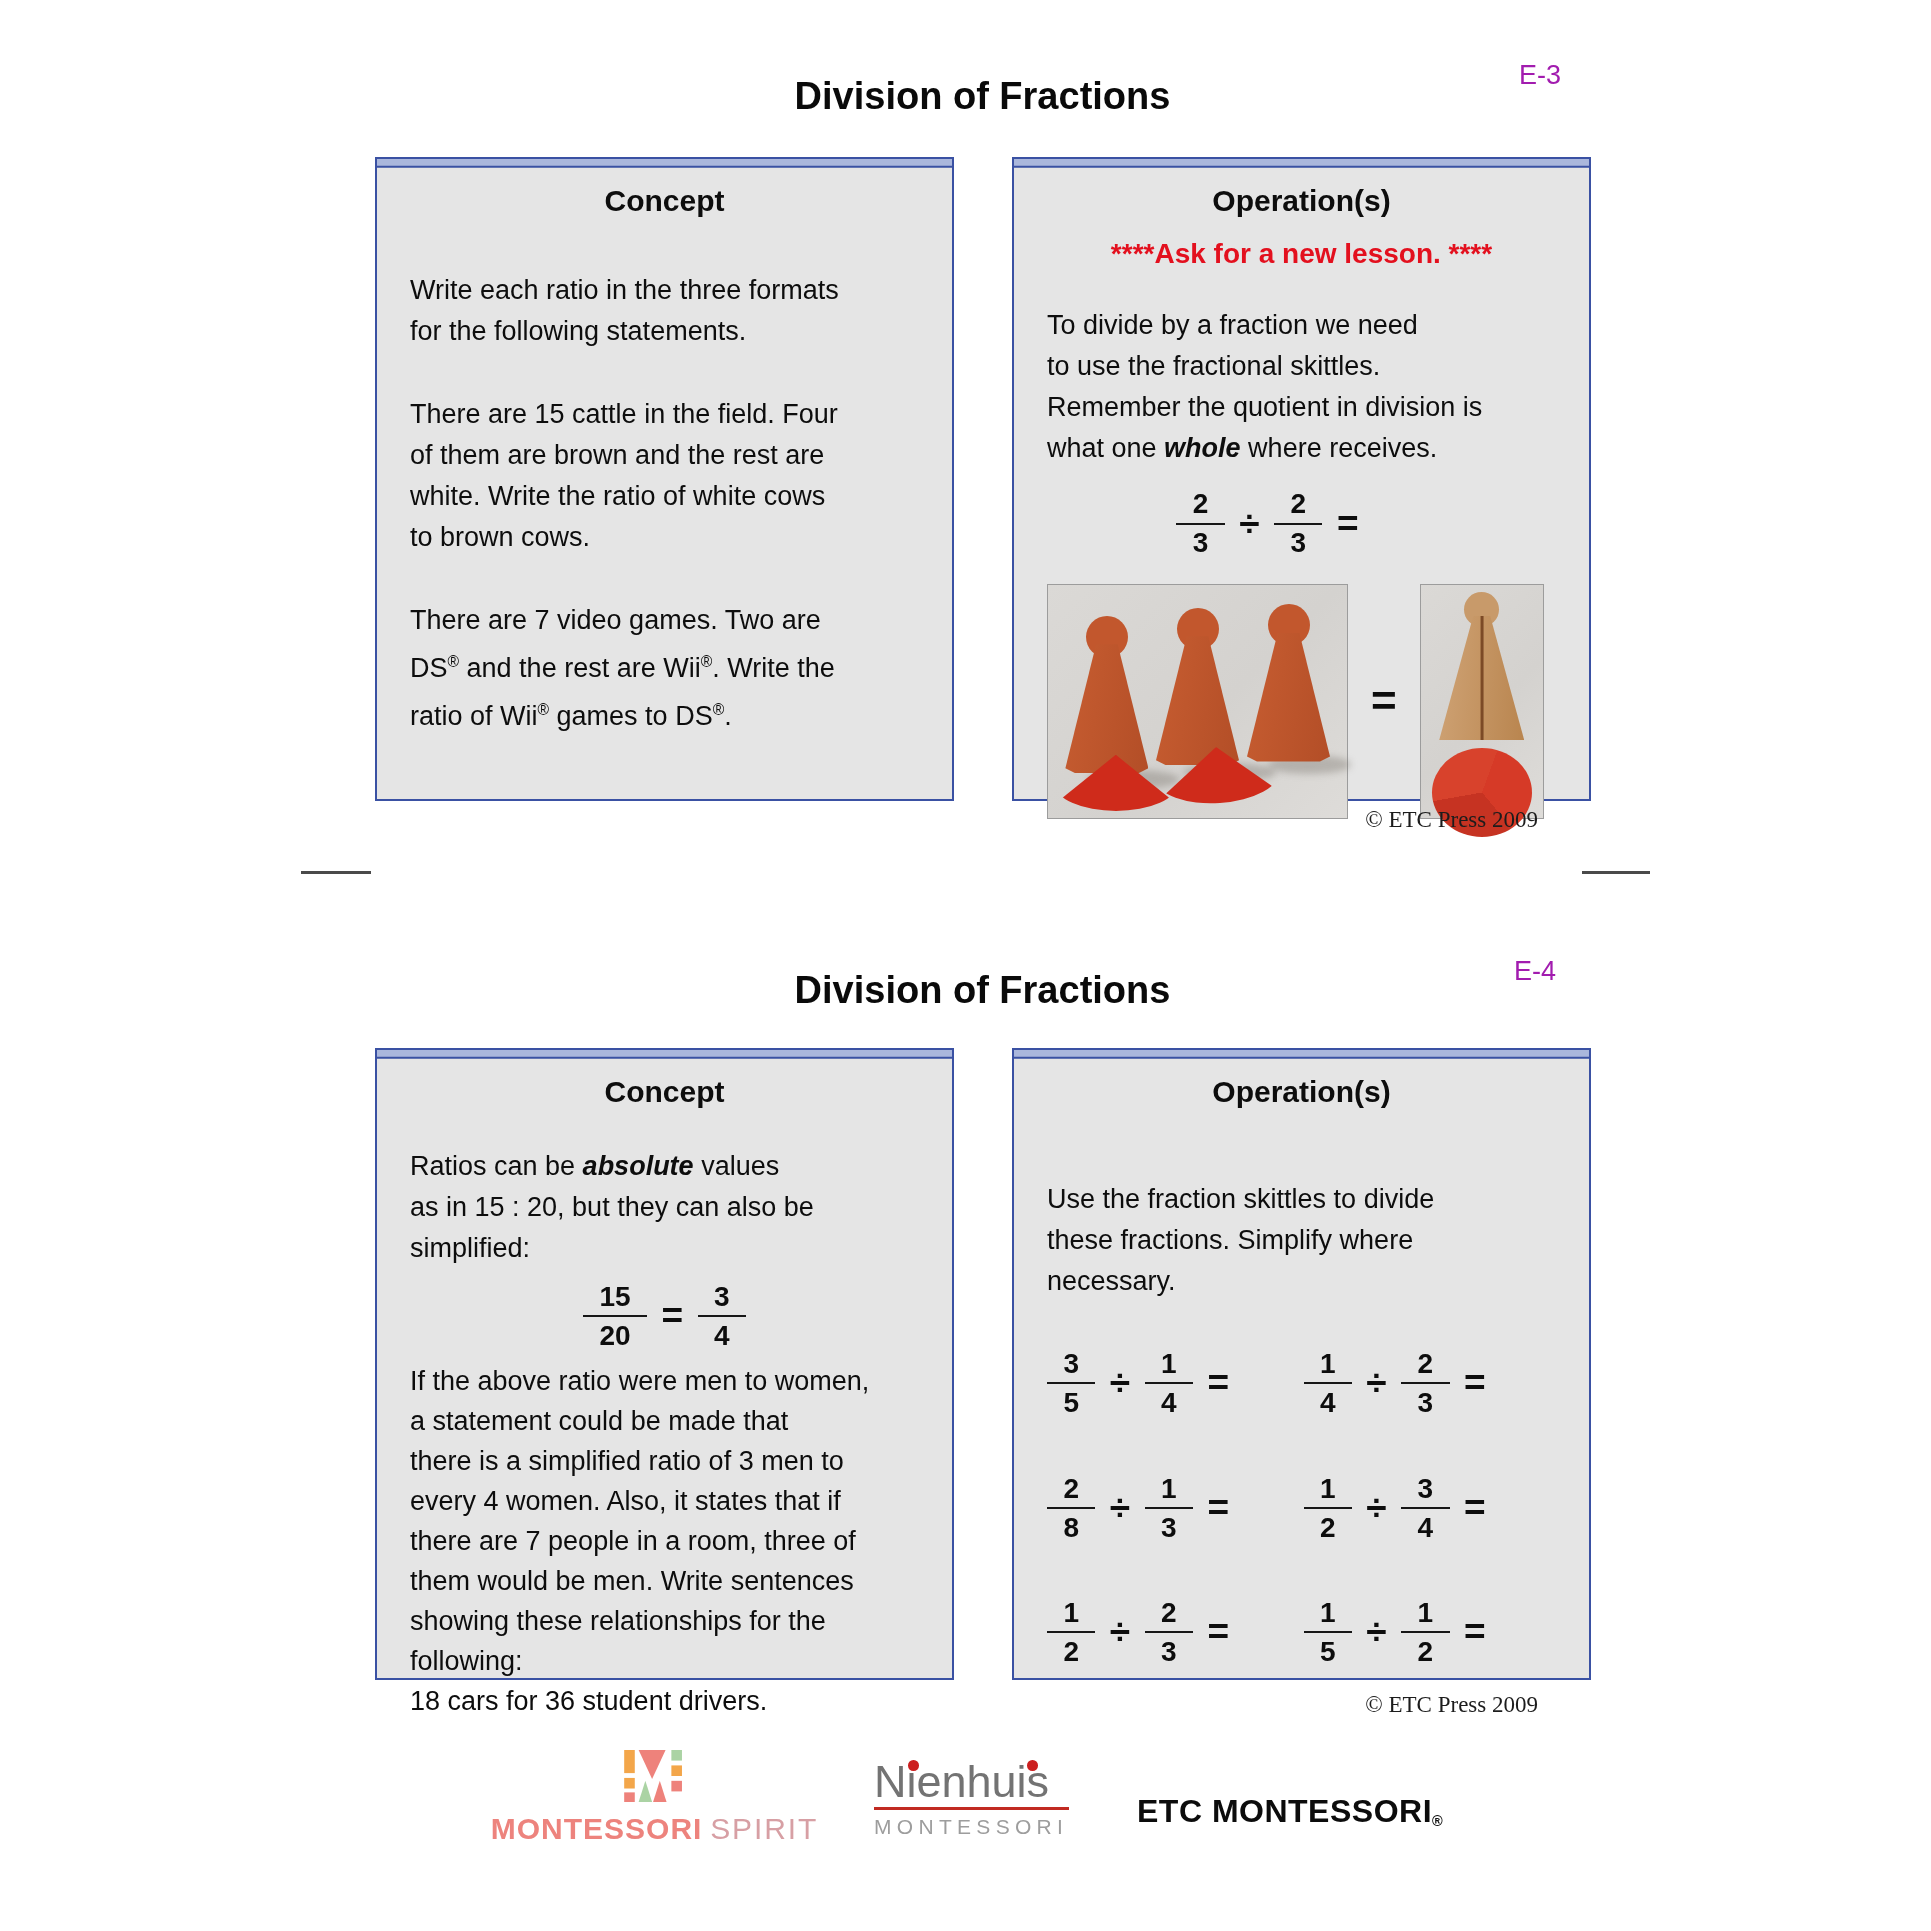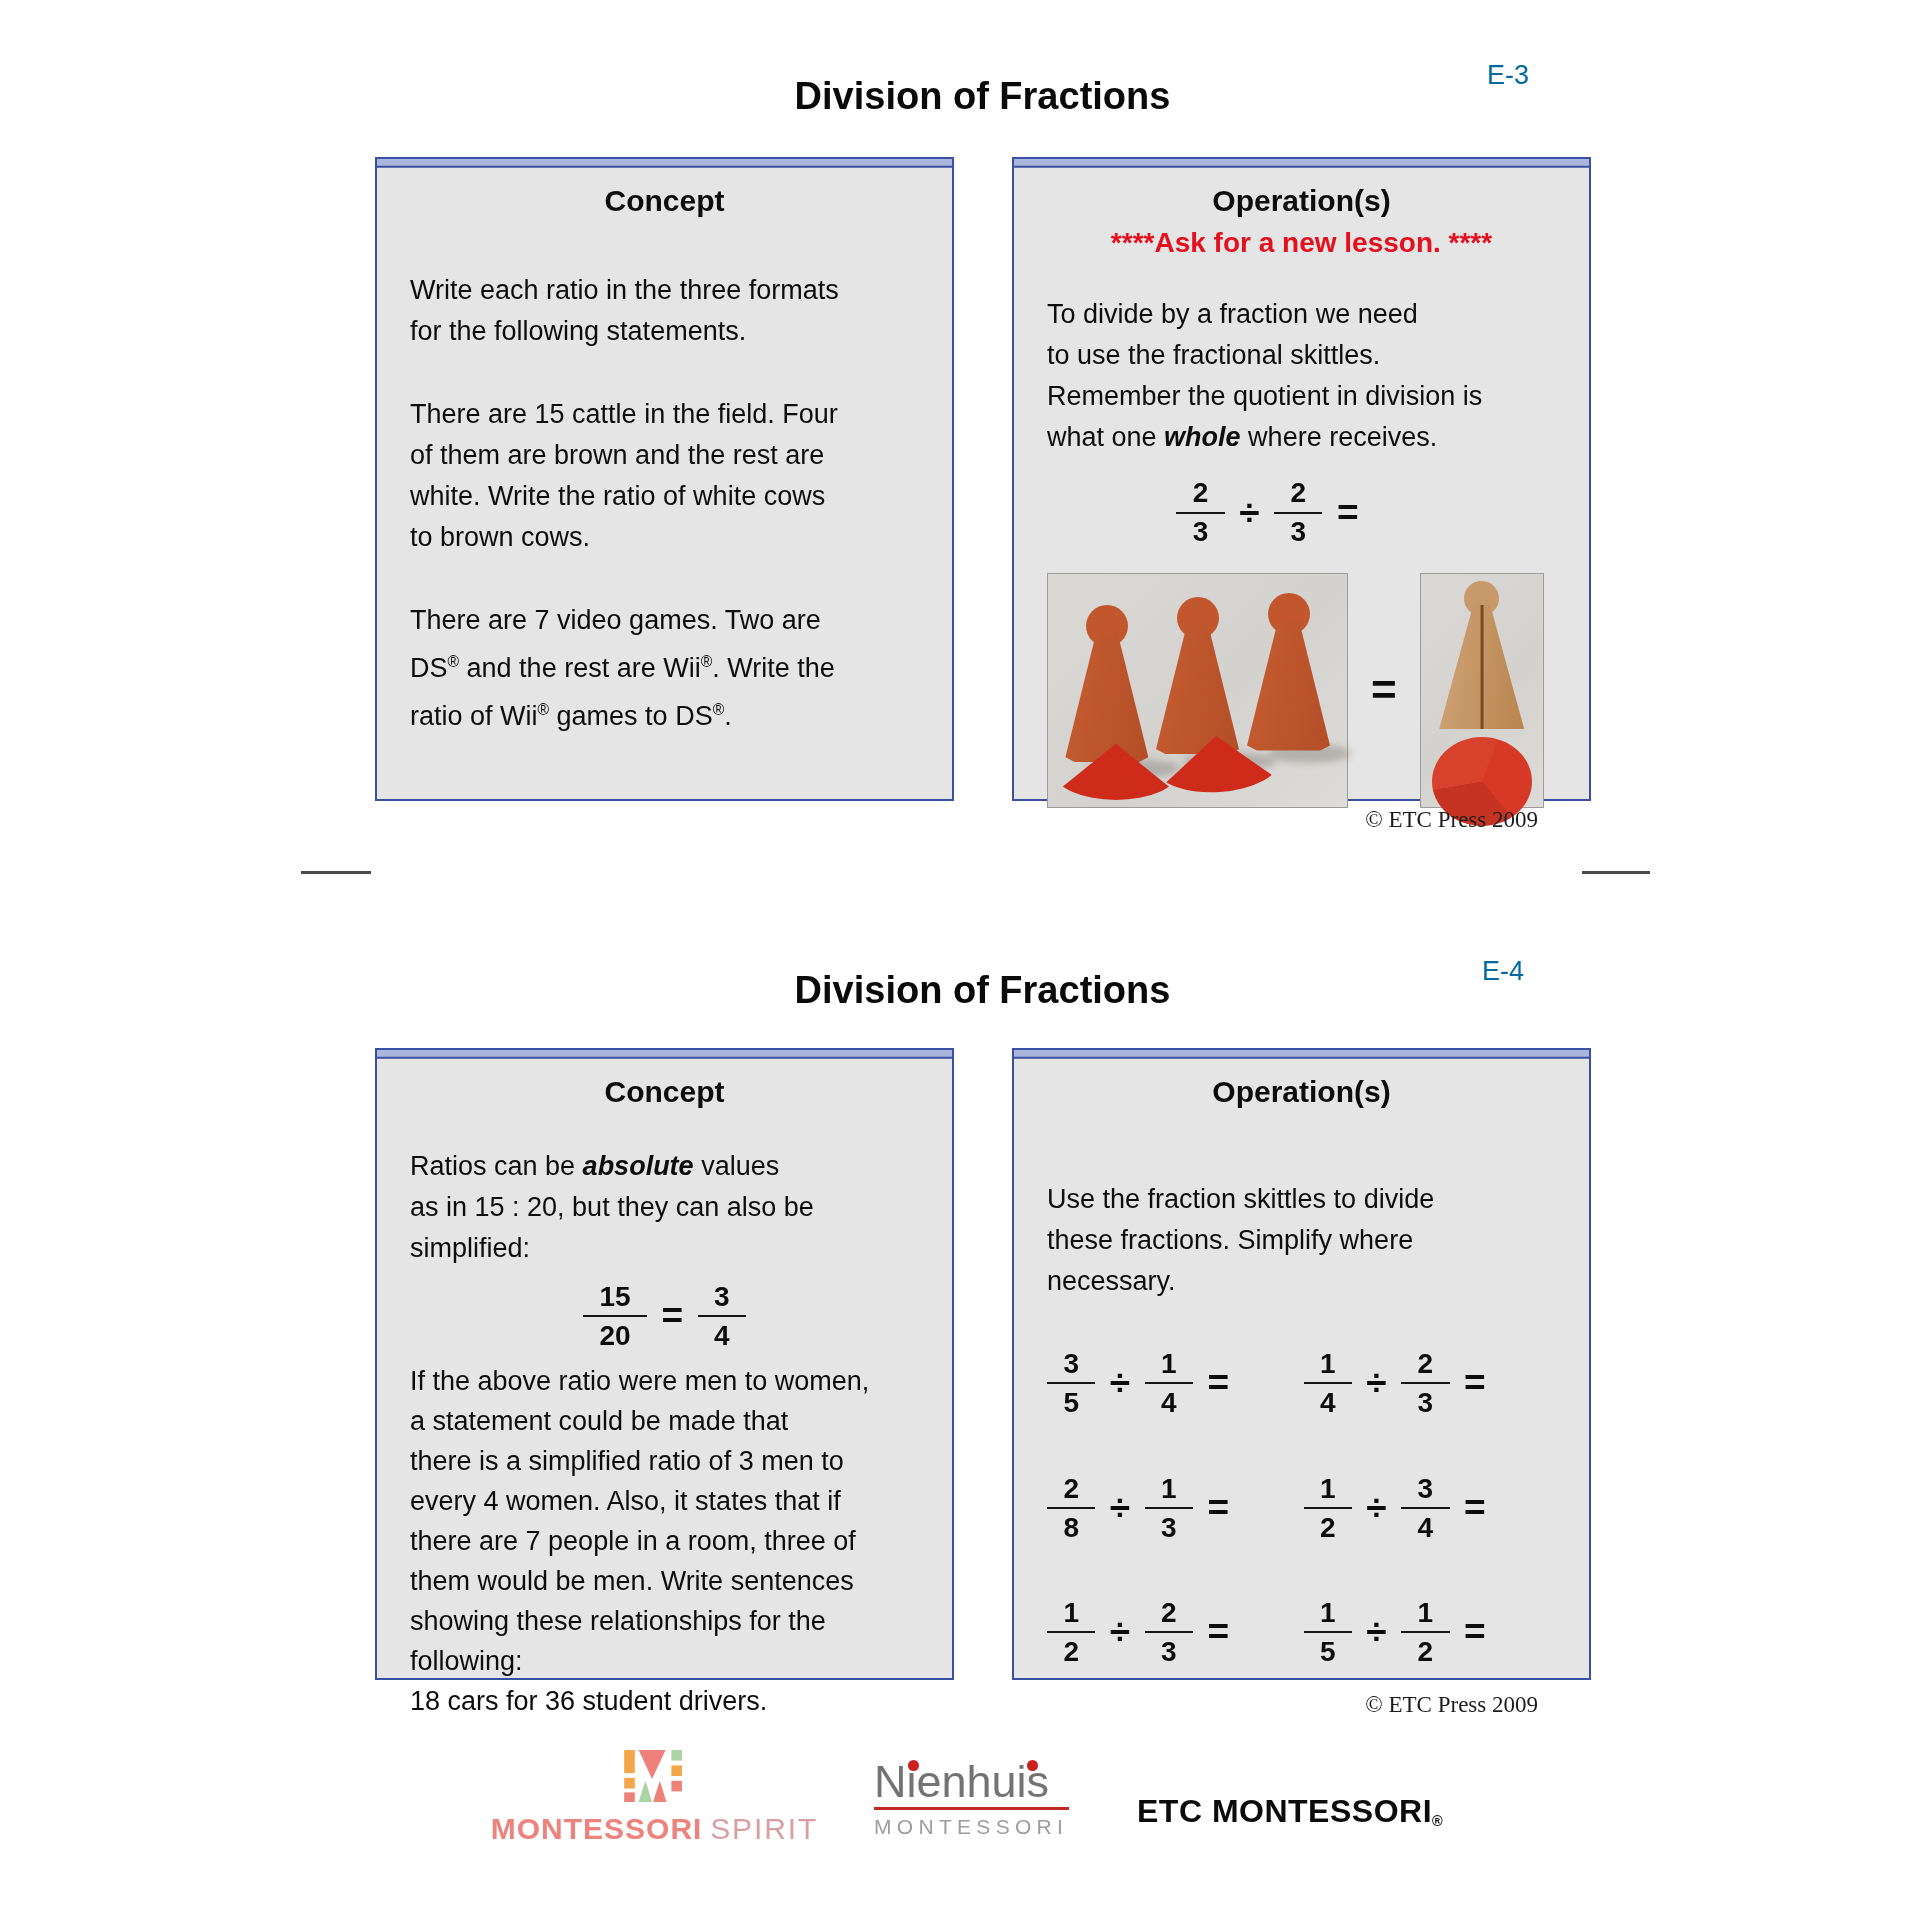--- a/index.html
+++ b/index.html
@@ -1,34 +1,34 @@
 <!DOCTYPE html>
 <html><head>
 <meta charset="utf-8">
 <style>
   html,body { margin:0; padding:0; }
   body {
     width:1931px; height:1931px; position:relative; background:#ffffff;
     font-family:"Liberation Sans", sans-serif; color:#0d0d0d; overflow:hidden;
   }
-  .code-label { position:absolute; font-size:27px; font-weight:normal; color:#0369a1; width:106px; }
+  .code-label { position:absolute; font-size:27px; font-weight:normal; color:#a21caf; width:106px; text-align:center; }
   .card-title { position:absolute; left:375px; width:1215px; text-align:center; font-size:38px; font-weight:bold; color:#0a0a0a; }
 
   .box {
     position:absolute; width:579px; background:#e5e5e5;
     border:2.9px solid #3a51a3;
     box-shadow: inset 0 6.8px 0 #aab7dc, inset 0 8.7px 0 #3a51a3;
     box-sizing:border-box;
   }
   .bheading { text-align:center; font-size:30px; font-weight:bold; margin:25px 0 0 0; }
   .para { font-size:27px; line-height:41px; white-space:pre-line; margin:42px 33px 0 33px; }
   .para.first { margin-top:52px; }
   .para.tight { margin-top:9.7px; line-height:40px; }
   .emph { font-weight:bold; font-style:italic; }
-  .alert-line { text-align:center; font-size:28px; font-weight:bold; margin-top:9px; }
+  .alert-line { text-align:center; font-size:28px; font-weight:bold; margin-top:20px; }
 
   .prob { display:inline-flex; align-items:center; gap:14.5px; }
   .frac { display:inline-flex; flex-direction:column; align-items:center; font-size:28px; font-weight:bold; line-height:1.12; }
   .frac .num { padding:0 16.4px 2.9px 16.4px; border-bottom:2.9px solid #161616; }
   .frac .den { padding-top:2.9px; }
   .sym { font-size:37px; font-weight:bold; }
 
   .prob-row-center { text-align:center; margin-top:19.3px; padding-right:68px; }
   .example-row { text-align:center; margin-top:11.6px; }
 

